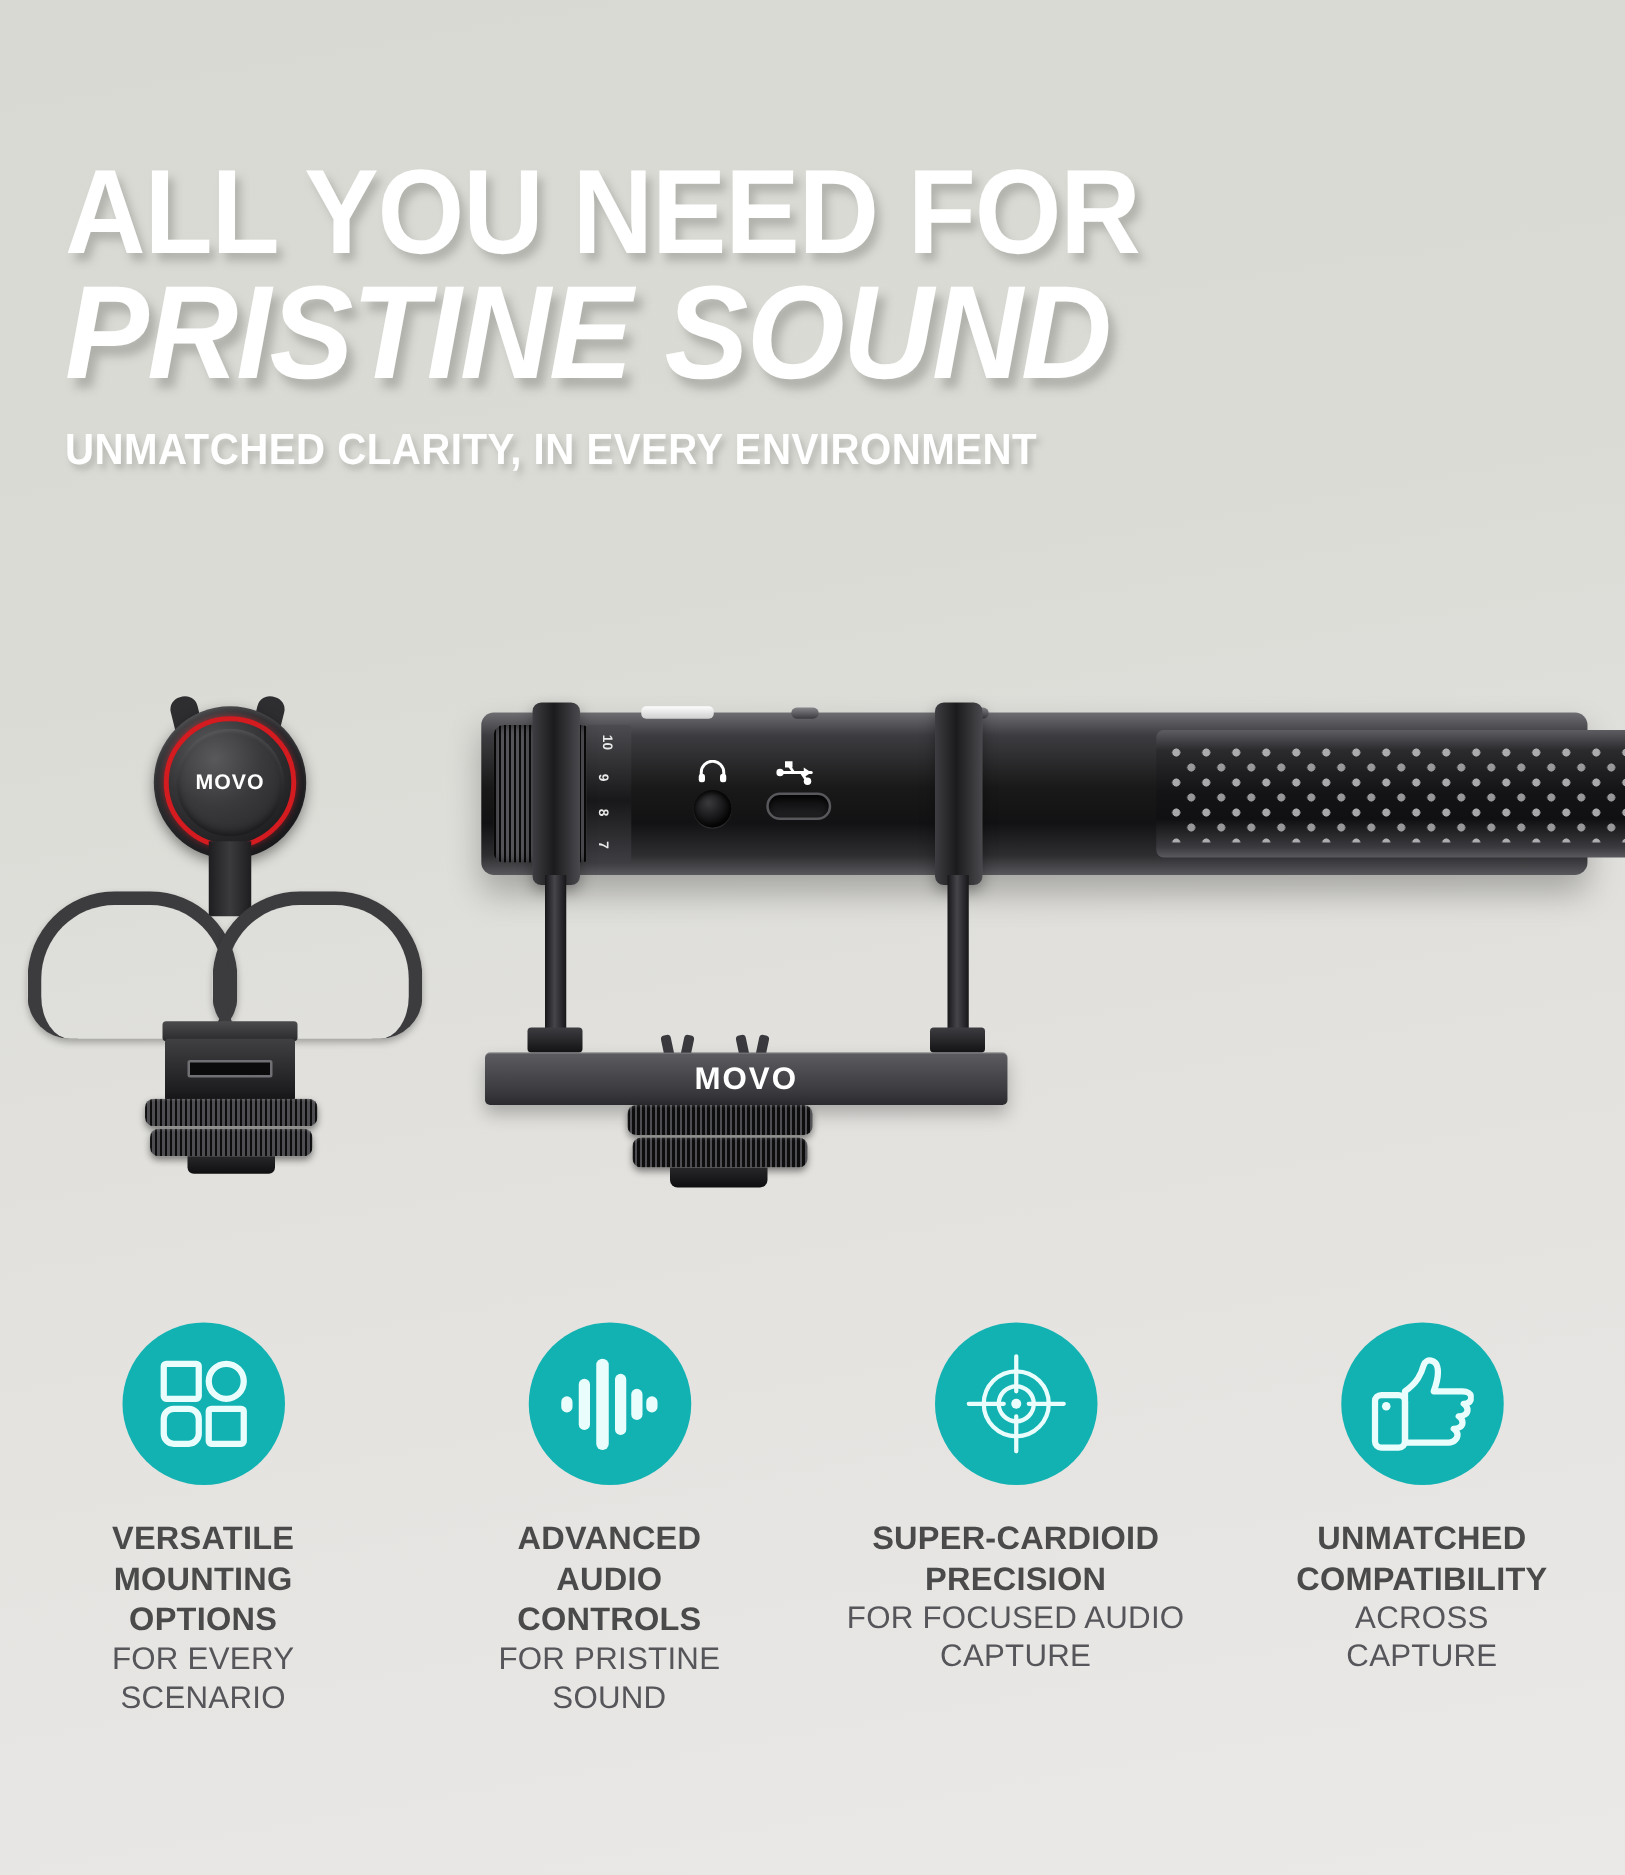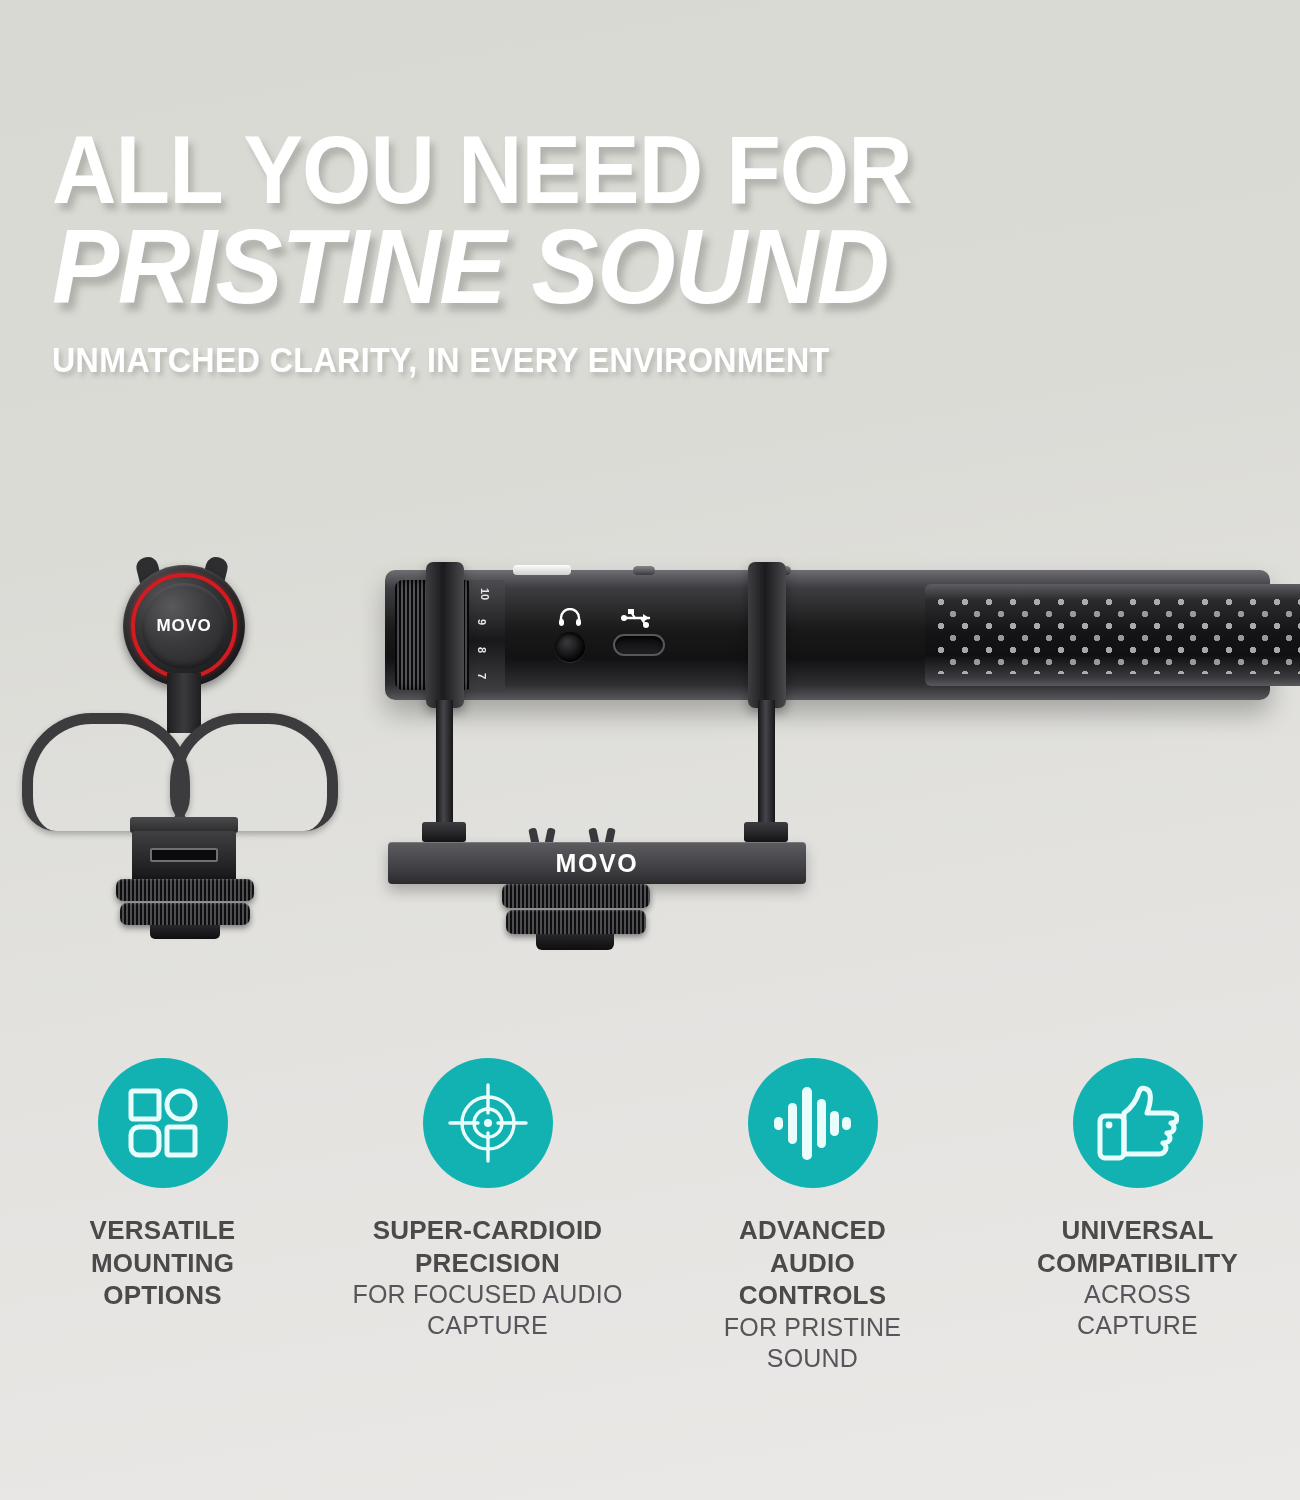--- a/index.html
+++ b/index.html
@@ -324,35 +324,22 @@
       <svg width="74" height="74" viewBox="0 0 74 74">
         <rect x="5" y="5" width="28" height="28" rx="2" fill="none" stroke="#eafdfd" stroke-width="5"></rect>
         <circle cx="55" cy="19" r="14" fill="none" stroke="#eafdfd" stroke-width="5"></circle>
         <rect x="5" y="41" width="28" height="28" rx="8" fill="none" stroke="#eafdfd" stroke-width="5"></rect>
         <rect x="41" y="41" width="28" height="28" rx="2" fill="none" stroke="#eafdfd" stroke-width="5"></rect>
       </svg>
     </div>
     <div class="f-title" style="white-space:pre-line">VERSATILE
 MOUNTING
 OPTIONS</div>
-  </div>
-
-  <div class="feature">
-    <div class="f-circle">
-      <svg width="80" height="80" viewBox="0 0 80 80">
-        <circle cx="40" cy="40" r="26" fill="none" stroke="#eafdfd" stroke-width="3.4"></circle>
-        <circle cx="40" cy="40" r="14" fill="none" stroke="#eafdfd" stroke-width="3.4"></circle>
-        <circle cx="40" cy="40" r="4" fill="#eafdfd"></circle>
-        <path d="M40 2v28M40 50v28M2 40h28M50 40h28" stroke="#eafdfd" stroke-width="3.4" stroke-linecap="round"></path>
-      </svg>
-    </div>
-    <div class="f-title" style="white-space:pre-line">SUPER-CARDIOID
-PRECISION</div>
-    <div class="f-desc" style="white-space:pre-line">FOR FOCUSED AUDIO
-CAPTURE</div>
+    <div class="f-desc" style="white-space:pre-line">FOR EVERY
+SCENARIO</div>
   </div>
 
   <div class="feature">
     <div class="f-circle">
       <svg width="82" height="80" viewBox="0 0 82 80">
         <g fill="#eafdfd">
           <rect x="2" y="34" width="9" height="13" rx="4.5"></rect>
           <rect x="16" y="20" width="9" height="41" rx="4.5"></rect>
           <rect x="30" y="4" width="10" height="73" rx="5"></rect>
           <rect x="45" y="16" width="9" height="49" rx="4.5"></rect>
@@ -363,24 +350,39 @@
     </div>
     <div class="f-title" style="white-space:pre-line">ADVANCED
 AUDIO
 CONTROLS</div>
     <div class="f-desc" style="white-space:pre-line">FOR PRISTINE
 SOUND</div>
   </div>
 
   <div class="feature">
     <div class="f-circle">
+      <svg width="80" height="80" viewBox="0 0 80 80">
+        <circle cx="40" cy="40" r="26" fill="none" stroke="#eafdfd" stroke-width="3.4"></circle>
+        <circle cx="40" cy="40" r="14" fill="none" stroke="#eafdfd" stroke-width="3.4"></circle>
+        <circle cx="40" cy="40" r="4" fill="#eafdfd"></circle>
+        <path d="M40 2v28M40 50v28M2 40h28M50 40h28" stroke="#eafdfd" stroke-width="3.4" stroke-linecap="round"></path>
+      </svg>
+    </div>
+    <div class="f-title" style="white-space:pre-line">SUPER-CARDIOID
+PRECISION</div>
+    <div class="f-desc" style="white-space:pre-line">FOR FOCUSED AUDIO
+CAPTURE</div>
+  </div>
+
+  <div class="feature">
+    <div class="f-circle">
       <svg width="82" height="78" viewBox="0 0 82 78">
         <rect x="3" y="32" width="24" height="42" rx="5" fill="none" stroke="#eafdfd" stroke-width="5"></rect>
         <circle cx="12" cy="41" r="3.4" fill="#eafdfd"></circle>
         <path d="M27 70h35c4 0 7-3 7-6s-3-5-3-5c4 0 7-2 7-5s-3-5-3-5c4 0 7-2 7-5s-3-5-3-5c4 0 6-2 6-5s-3-5-7-5H50c3-8 4-14 3-19-1-6-9-8-11-2-2 7-5 14-15 21z" fill="none" stroke="#eafdfd" stroke-width="5" stroke-linejoin="round"></path>
       </svg>
     </div>
-    <div class="f-title" style="white-space:pre-line">UNIVERSAL
+    <div class="f-title" style="white-space:pre-line">UNMATCHED
 COMPATIBILITY</div>
     <div class="f-desc" style="white-space:pre-line">ACROSS
 CAPTURE</div>
   </div>
 </div>
 
 </body></html>

